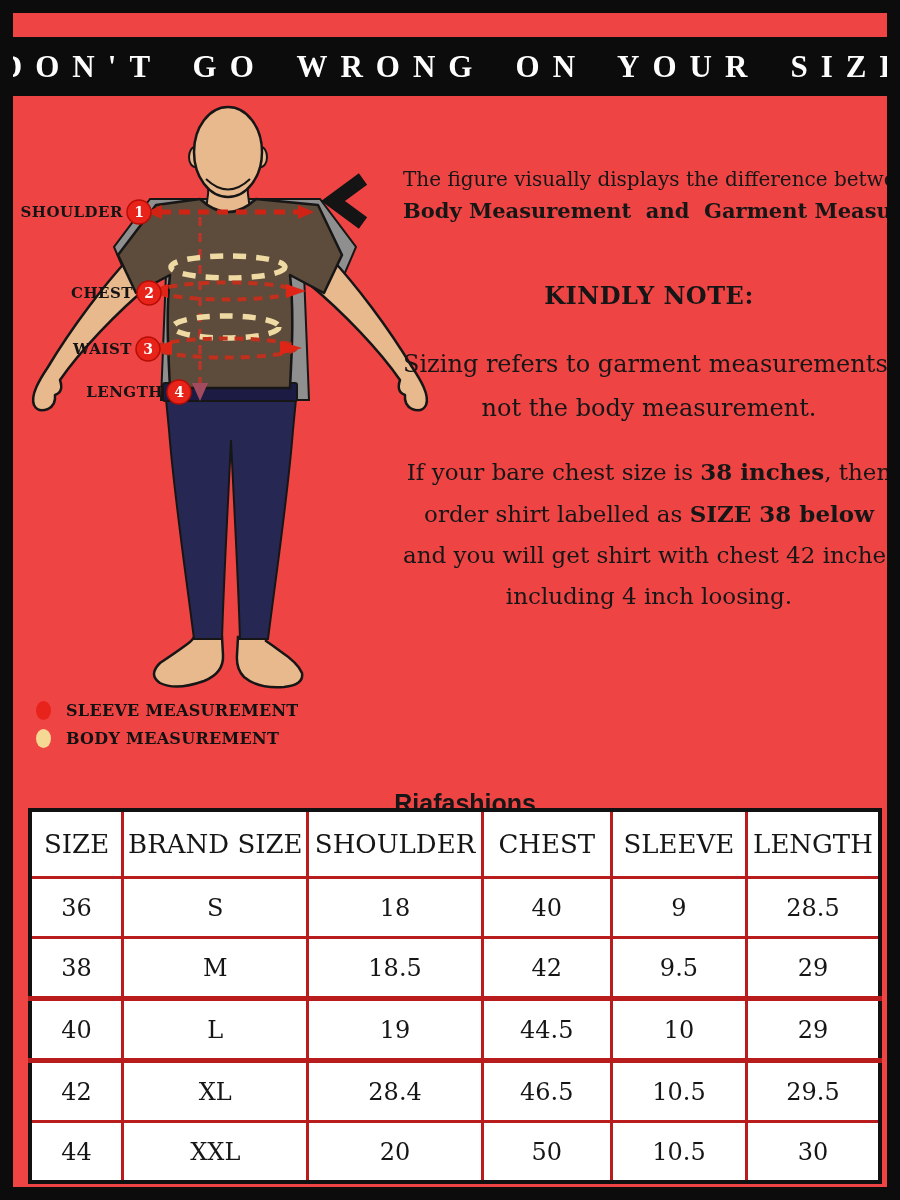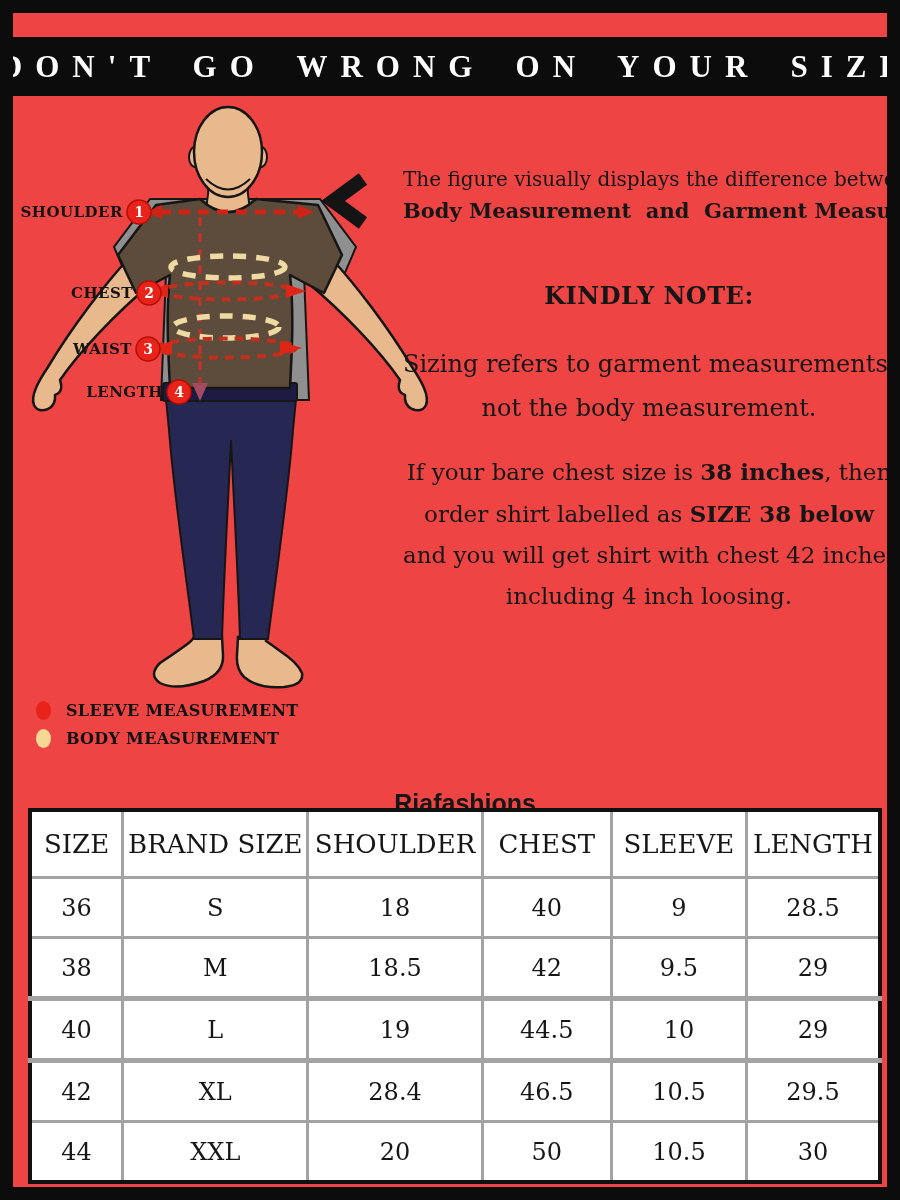--- a/index.html
+++ b/index.html
@@ -31,21 +31,21 @@
   .para1{top:247px;font-size:24px;line-height:44px;}
   .para2{top:356px;font-size:23px;line-height:41px;}
   
   .table-title{position:absolute;left:28px;top:770px;width:854px;text-align:center;white-space:pre;}
   .tt-brand{font-family:"Liberation Sans", sans-serif;font-weight:bold;font-size:25px;}
   .tt-main{font-family:"DejaVu Serif", serif;font-weight:bold;font-size:23px;letter-spacing:1px;margin-left:8px;}
   .tt-suffix{font-family:"DejaVu Serif", serif;font-weight:bold;font-size:22px;margin-left:10px;}
   
   .size-table{position:absolute;left:28px;top:808px;width:854px;border-collapse:collapse;
               table-layout:fixed;background:#fff;border:4px solid #111;}
-  .size-table th,.size-table td{border:3px solid #a3a3a3;text-align:center;vertical-align:middle;
+  .size-table th,.size-table td{border:3px solid #b91c1c;text-align:center;vertical-align:middle;
               font-weight:normal;overflow:hidden;}
   .size-table th{height:62px;font-size:26px;}
   .size-table td{height:55px;font-size:24px;}
   .size-table tr.thick td{border-top-width:5px;}
 </style>
 </head>
 <body>
 
 <div class="page">
   <div class="frame"></div>

